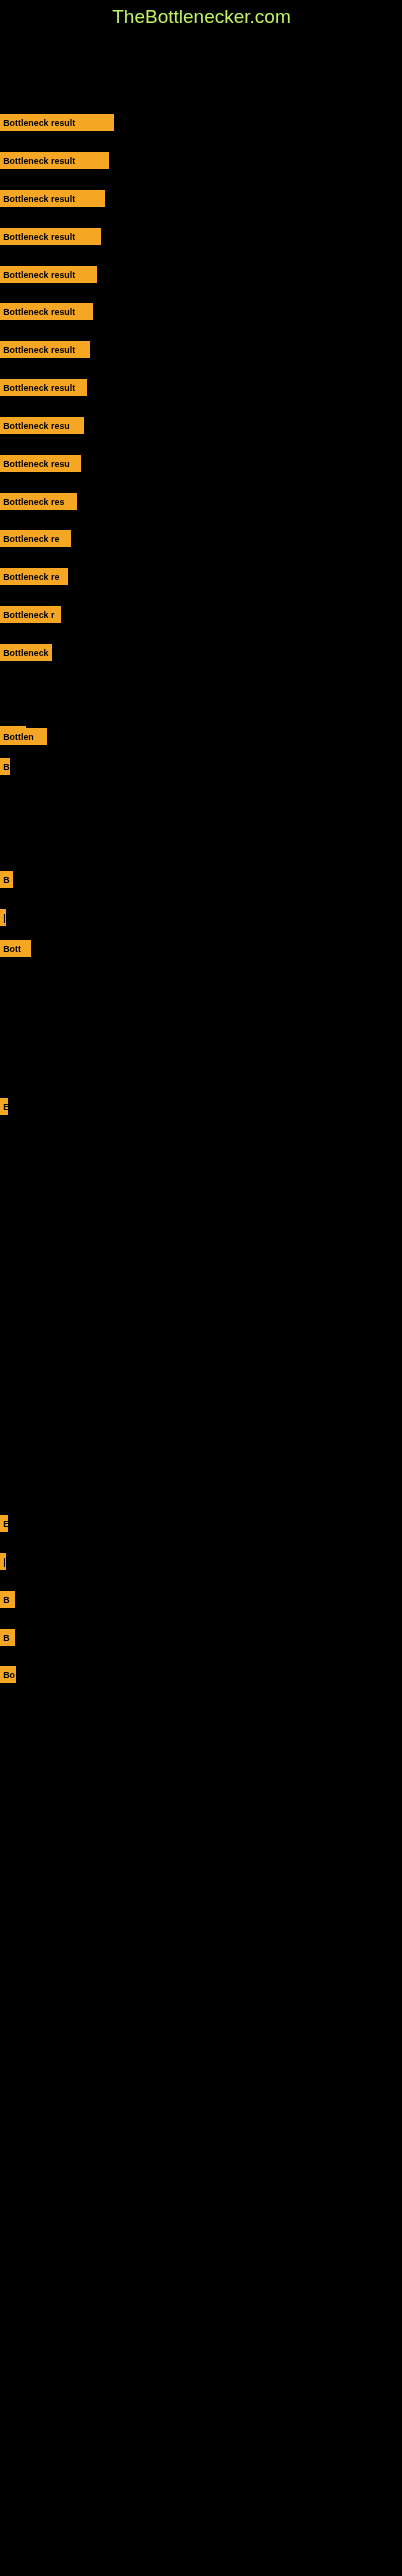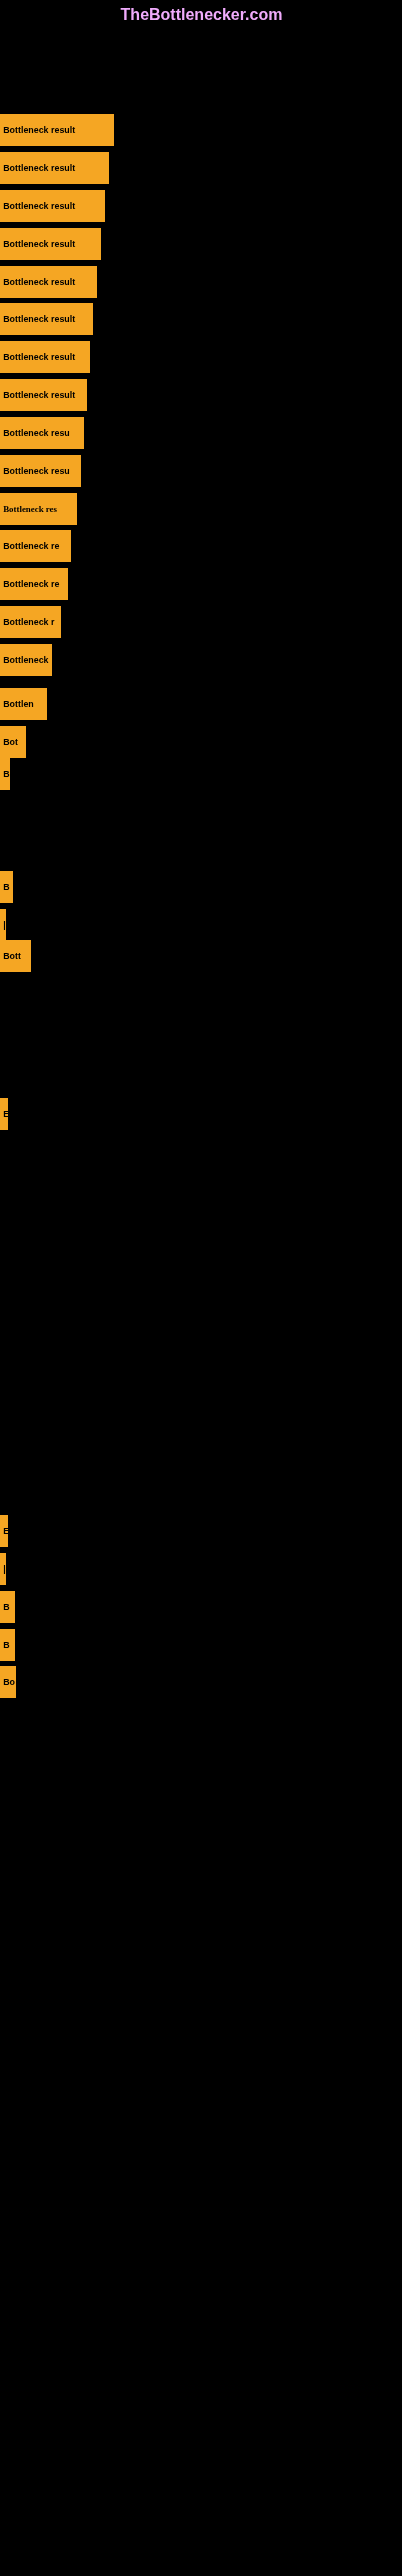--- a/index.html
+++ b/index.html
@@ -14,64 +14,64 @@
       width: 403px;
       min-height: 2576px;
       position: relative;
     }
 
     .site-title {
       position: absolute;
       top: 6.4px;
       left: 50%;
       transform: translateX(-50%);
-      color: #f0abfc;
-      font-size: 16px;
-      font-weight: bold;
+      color: #bef264;
+      font-size: 19px;
+      font-weight: normal;
       white-space: nowrap;
     }
 
     .bottleneck-bar {
       position: absolute;
       left: 0;
       background-color: #f5a623;
       color: #000000;
       font-size: 8.9px;
       font-weight: bold;
       padding: 1.6px 3.2px;
       white-space: nowrap;
       overflow: hidden;
-      height: 32px;
+      height: 17px;
       display: flex;
       align-items: center;
     }
   </style>
 </head>
 <body>
 
 <span class="site-title">TheBottlenecker.com</span>
 
 <div id="bars-container">
     <div class="bottleneck-bar" style="top: 114px; width: 114px;">Bottleneck result</div>
     <div class="bottleneck-bar" style="top: 152px; width: 109px;">Bottleneck result</div>
     <div class="bottleneck-bar" style="top: 190px; width: 105px;">Bottleneck result</div>
     <div class="bottleneck-bar" style="top: 228px; width: 101px;">Bottleneck result</div>
     <div class="bottleneck-bar" style="top: 266px; width: 97px;">Bottleneck result</div>
     <div class="bottleneck-bar" style="top: 303px; width: 93px;">Bottleneck result</div>
     <div class="bottleneck-bar" style="top: 341px; width: 90px;">Bottleneck result</div>
     <div class="bottleneck-bar" style="top: 379px; width: 87px;">Bottleneck result</div>
     <div class="bottleneck-bar" style="top: 417px; width: 84px;">Bottleneck resu</div>
     <div class="bottleneck-bar" style="top: 455px; width: 81px;">Bottleneck resu</div>
-    <div class="bottleneck-bar" style="top: 493px; width: 77px; font-family: Liberation Serif, serif;">Bottleneck res</div>
+    <div class="bottleneck-bar" style="top: 493px; width: 77px;">Bottleneck res</div>
     <div class="bottleneck-bar" style="top: 530px; width: 71px;">Bottleneck re</div>
     <div class="bottleneck-bar" style="top: 568px; width: 68px;">Bottleneck re</div>
     <div class="bottleneck-bar" style="top: 606px; width: 61px; text-align: center;">Bottleneck r</div>
     <div class="bottleneck-bar" style="top: 644px; width: 52px;">Bottleneck</div>
     <div class="bottleneck-bar" style="top: 682px; width: 26px; margin-top: 44px;">Bot</div>
-    <div class="bottleneck-bar" style="top: 688px; width: 47px;">Bottlen</div>
+    <div class="bottleneck-bar" style="top: 728px; width: 47px;">Bottlen</div>
     <div class="bottleneck-bar" style="top: 758px; width: 9.7px;">B</div>
     <div class="bottleneck-bar" style="top: 871px; width: 13px;">B</div>
     <div class="bottleneck-bar" style="top: 909px; width: 6.4px;">|</div>
     <div class="bottleneck-bar" style="top: 940px; width: 31px;">Bott</div>
     <div class="bottleneck-bar" style="top: 1098px; width: 8px;">E</div>
     <div class="bottleneck-bar" style="top: 1515px; width: 8px;">E</div>
     <div class="bottleneck-bar" style="top: 1553px; width: 6.4px;">|</div>
     <div class="bottleneck-bar" style="top: 1591px; width: 14.5px;">B</div>
     <div class="bottleneck-bar" style="top: 1629px; width: 14.5px;">B</div>
     <div class="bottleneck-bar" style="top: 1666px; width: 16px; text-align: center;">Bo</div>

